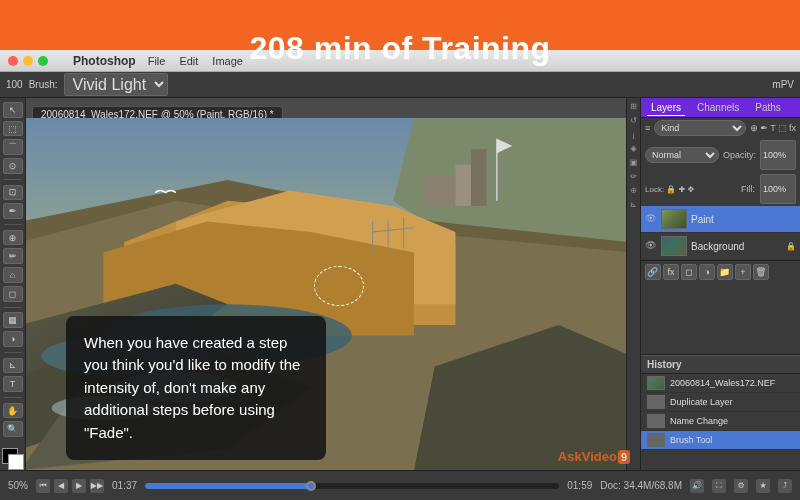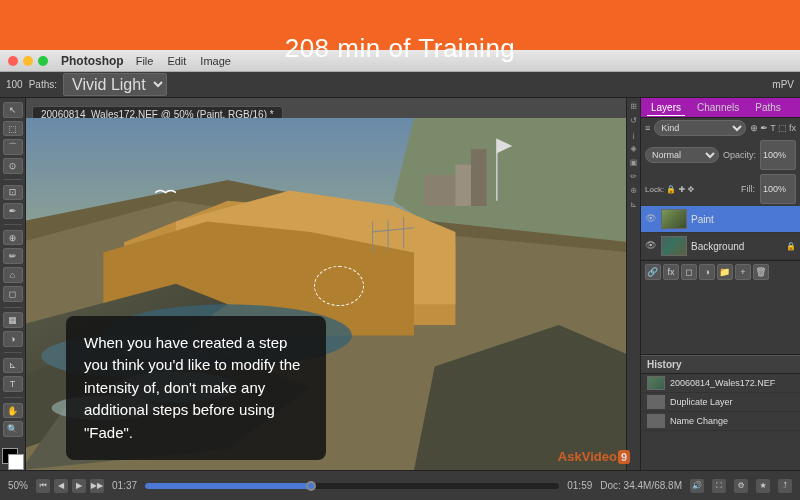--- a/index.html
+++ b/index.html
@@ -19,22 +19,22 @@
       right: 0;
       height: 50px;
       background: #f26522;
       display: flex;
       align-items: center;
       justify-content: center;
       z-index: 100;
     }
     #title-banner h1 {
       color: white;
-      font-size: 26px;
-      font-weight: 400;
+      font-size: 32px;
+      font-weight: 700;
       letter-spacing: 0.5px;
       margin-top: 46px;
     }
 
     
     #mac-bar {
       position: absolute;
       top: 50px;
       left: 0;
       right: 0;
@@ -52,21 +52,21 @@
       border-radius: 50%;
       margin-right: 5px;
     }
     .mac-dot.red { background: #ff5f57; }
     .mac-dot.yellow { background: #febc2e; }
     .mac-dot.green { background: #28c840; }
     #mac-bar .app-name {
       font-size: 12px;
       font-weight: 600;
       color: #333;
-      margin-left: 8px;
+      margin-left: 20px;
     }
     #mac-bar .menu-items {
       display: flex;
       margin-left: 12px;
       gap: 14px;
     }
     #mac-bar .menu-items span {
       font-size: 11px;
       color: #333;
     }
@@ -229,21 +229,21 @@
       flex-direction: column;
     }
 
     
     #layers-panel {
       flex: 1;
       border-bottom: 1px solid #222;
     }
     .panel-header {
       height: 20px;
-      background: #a21caf;
+      background: #6d28d9;
       display: flex;
       align-items: center;
       padding: 0 6px;
       gap: 8px;
       border-bottom: 1px solid #222;
     }
     .panel-tab {
       font-size: 10px;
       color: #ccc;
       padding: 2px 4px;
@@ -510,21 +510,21 @@
   <span class="app-name">Photoshop</span>
   <div class="menu-items">
     <span>File</span>
     <span>Edit</span>
     <span>Image</span>
   </div>
 </div>
 
 <div id="toolbar">
   <span class="tb-item">100</span>
-  <span class="tb-item">Paths:</span>
+  <span class="tb-item">Brush:</span>
   <select class="tb-select">
     <option>Vivid Light</option>
   </select>
   <span class="tb-item" style="margin-left:auto;">mPV</span>
 </div>
 
 <div id="workspace">
 
   <div id="left-toolbar">
     <div class="tool-btn">↖</div>
@@ -704,20 +704,24 @@
         <span class="history-label">20060814_Wales172.NEF</span>
       </div>
       <div class="history-item">
         <div class="history-thumb dup"></div>
         <span class="history-label">Duplicate Layer</span>
       </div>
       <div class="history-item">
         <div class="history-thumb name"></div>
         <span class="history-label">Name Change</span>
       </div>
+      <div class="history-item active">
+        <div class="history-thumb brush"></div>
+        <span class="history-label">Brush Tool</span>
+      </div>
     </div>
 
   </div>
 </div>
 
 <div id="ask-video">
   <span>AskVideo</span><span style="background:#f26522;color:white;padding:1px 3px;border-radius:3px;margin-left:1px;font-size:11px;">9</span>
 </div>
 
 <div id="status-bar">

